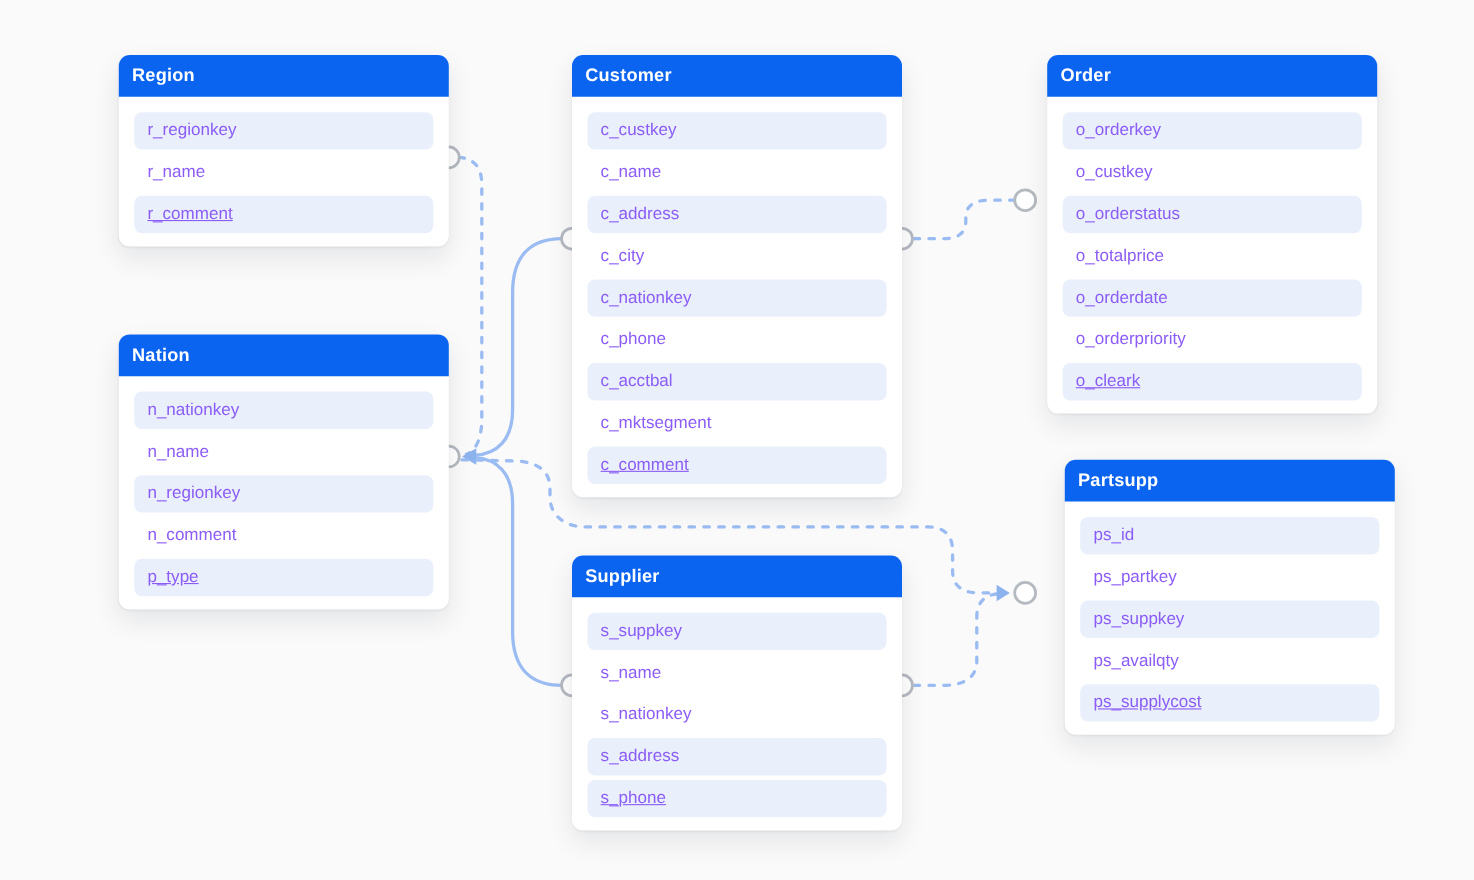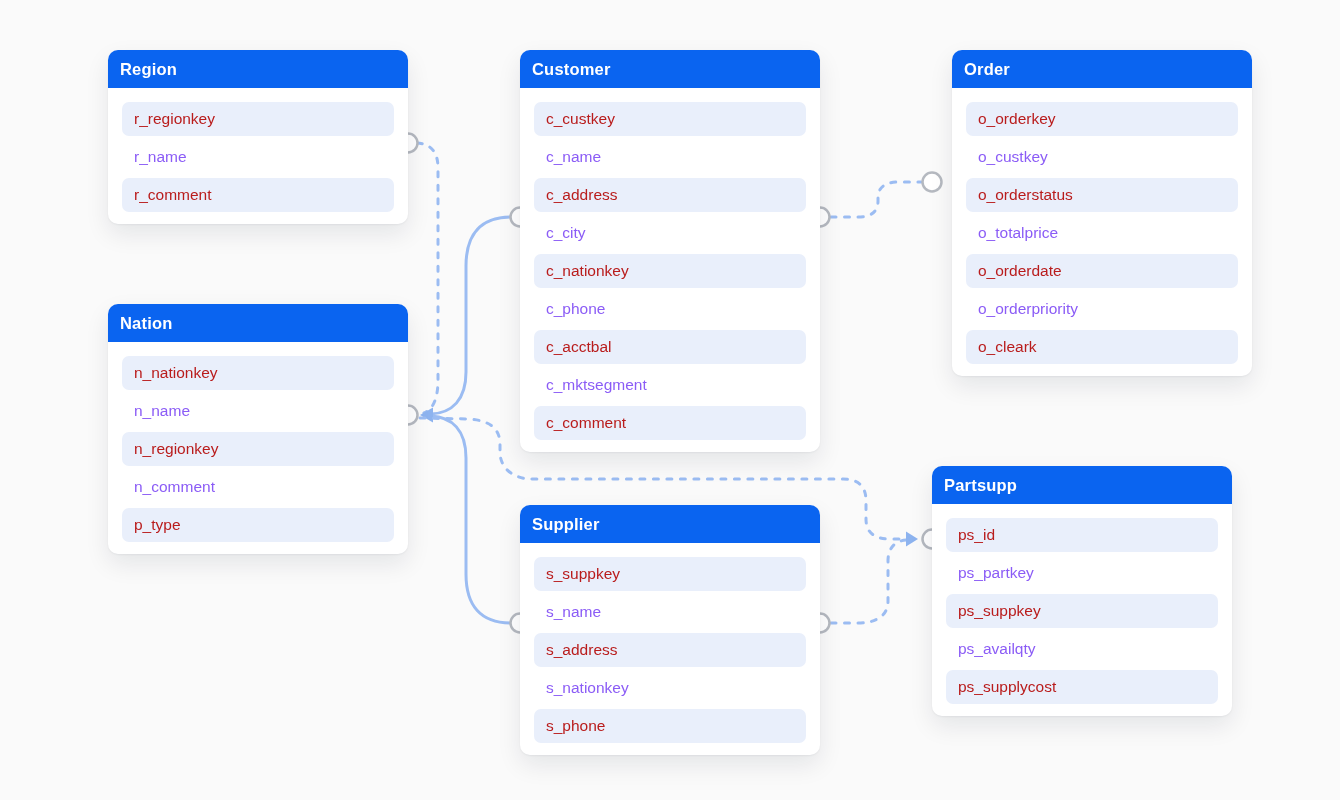--- a/index.html
+++ b/index.html
@@ -22,22 +22,22 @@
   .card-header{
     height:38px;background:#0a64f0;border-radius:10px 10px 0 0;
     display:flex;align-items:center;padding:0 12px;
     color:#ffffff;font-size:16.5px;font-weight:600;letter-spacing:.2px;
   }
   .card-body{padding:14px 14px 12px;}
   .field{
     height:34px;margin-bottom:4px;display:flex;align-items:center;
     border-radius:7px;padding:0 12px;font-size:15.5px;color:#8b5cf6;
   }
-  .field:last-child{margin-bottom:0;}
-  .field.filled{background:#e9effb;color:#b91c1c;}
+  .field:last-child{margin-bottom:0;text-decoration:underline;}
+  .field.filled{background:#e9effb;color:#8b5cf6;}
 </style>
 </head>
 <body>
 
 <div class="canvas">
 
   <svg class="wires" width="1340" height="800" viewBox="0 0 1340 800">
 
     <path class="edge dashed" d="M 417 143 C 431 144 438 152 438 168 L 438 380 C 438 400 432 410 424 413"></path>
 
@@ -94,38 +94,38 @@
           <div class="field filled">c_acctbal</div>
           <div class="field">c_mktsegment</div>
           <div class="field filled">c_comment</div>
         </div>
       </div>
       <div class="card" style="left: 520px; top: 505px;">
         <div class="card-header">Supplier</div>
         <div class="card-body">
           <div class="field filled">s_suppkey</div>
           <div class="field">s_name</div>
+          <div class="field">s_nationkey</div>
           <div class="field filled">s_address</div>
-          <div class="field">s_nationkey</div>
           <div class="field filled">s_phone</div>
         </div>
       </div>
       <div class="card" style="left: 932px; top: 50px; margin-left: 20px;">
         <div class="card-header">Order</div>
         <div class="card-body">
           <div class="field filled">o_orderkey</div>
           <div class="field">o_custkey</div>
           <div class="field filled">o_orderstatus</div>
           <div class="field">o_totalprice</div>
           <div class="field filled">o_orderdate</div>
           <div class="field">o_orderpriority</div>
           <div class="field filled">o_cleark</div>
         </div>
       </div>
-      <div class="card" style="left: 932px; top: 418px; margin-top: 48px;">
+      <div class="card" style="left: 968px; top: 418px;">
         <div class="card-header">Partsupp</div>
         <div class="card-body">
           <div class="field filled">ps_id</div>
           <div class="field">ps_partkey</div>
           <div class="field filled">ps_suppkey</div>
           <div class="field">ps_availqty</div>
           <div class="field filled">ps_supplycost</div>
         </div>
       </div>
     </div>

